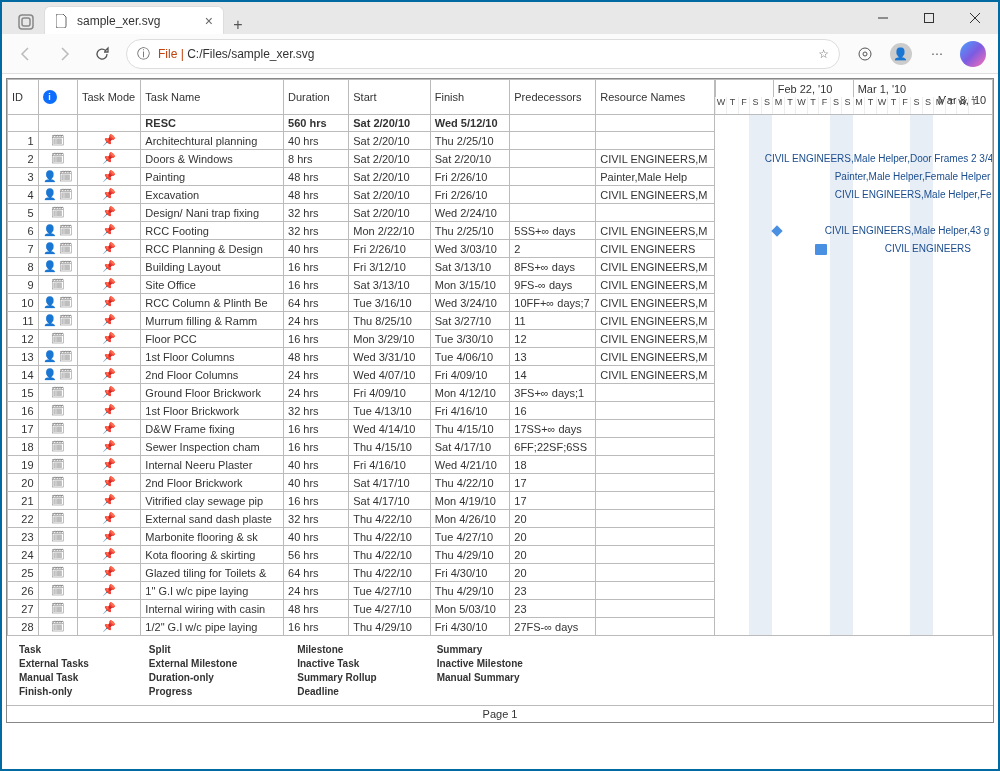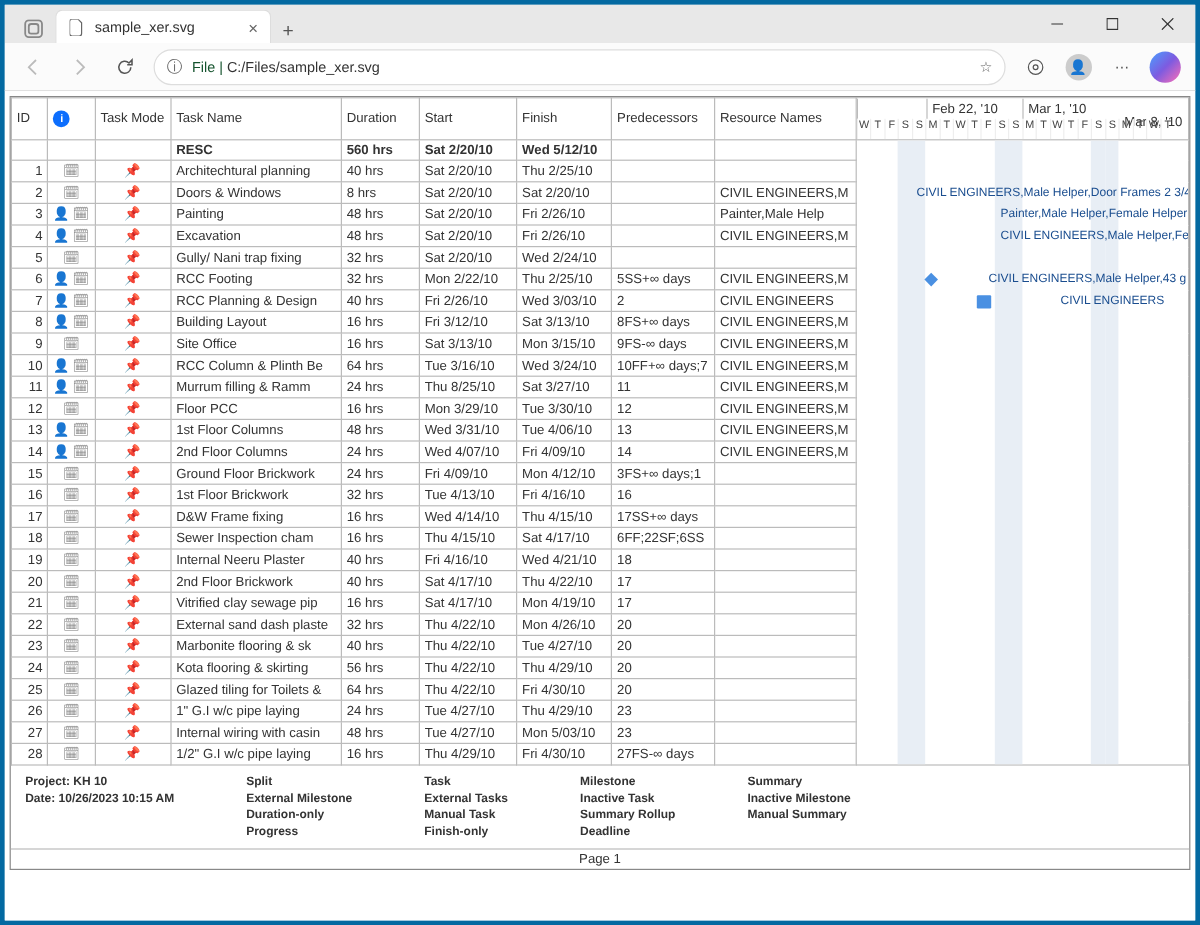--- a/index.html
+++ b/index.html
@@ -1,34 +1,34 @@
 <!DOCTYPE html>
 <html><head>
 <meta charset="utf-8">
 <style>
   * { box-sizing: border-box; margin: 0; padding: 0; }
   body { font-family: "Segoe UI", Tahoma, sans-serif; font-size: 12px; background: #f0f0f0; color: #333; }
-  .window { width: 1000px; height: 771px; background: #fff; border: 4px solid #0369a1; display: flex; flex-direction: column; }
+  .window { width: 1000px; height: 771px; background: #fff; border: 2px solid #0369a1; display: flex; flex-direction: column; }
   .titlebar { height: 32px; background: #e8e8e8; display: flex; align-items: stretch; }
   .tab-strip { display: flex; align-items: flex-end; padding-left: 8px; }
   .app-icon { width: 24px; height: 24px; display:flex; align-items:center; justify-content:center; margin: 4px 6px 0 4px; }
   .browser-tab { background: #fff; border-radius: 6px 6px 0 0; height: 28px; display: flex; align-items: center; padding: 0 10px; margin-top: 4px; min-width: 180px; gap: 8px; border: 1px solid #ddd; border-bottom: none; }
   .browser-tab .favicon { width:14px; height:14px; display:inline-flex; align-items:center; justify-content:center; }
   .tab-title { font-size: 12px; color: #333; flex:1; }
   .tab-close { color:#666; cursor:pointer; font-size:14px; }
   .new-tab { width: 28px; display:flex; align-items:center; justify-content:center; color:#555; font-size:16px; margin-top:4px; cursor:pointer; }
   .window-controls { margin-left:auto; display:flex; }
   .wc { width:46px; display:flex; align-items:center; justify-content:center; font-size:12px; color:#333; cursor:pointer; }
   .toolbar { height: 40px; background:#fbfbfb; border-bottom:1px solid #e0e0e0; display:flex; align-items:center; padding: 0 10px; gap:10px; }
   .nav-btn { width:28px; height:28px; display:flex; align-items:center; justify-content:center; color:#555; border-radius:4px; cursor:pointer; }
   .nav-btn.disabled { color:#bbb; }
   .addr { flex:1; display:flex; align-items:center; gap:8px; padding:4px 10px; border:1px solid #ddd; border-radius:16px; background:#fff; height:30px;}
   .addr .info-icon { color:#666; font-size:13px; }
   .addr-text { font-size:12px; color:#333; }
-  .addr-text .grey { color:#14532d; }
+  .addr-text .grey { color:#c2410c; }
   .tb-right { display:flex; gap:6px; align-items:center; }
   .tb-ic { width:30px; height:30px; display:flex; align-items:center; justify-content:center; color:#555; cursor:pointer; border-radius:4px; }
   .avatar { width:22px; height:22px; border-radius:50%; background:#ccc; display:flex; align-items:center; justify-content:center; color:#666; font-size:12px; }
   .copilot { width:26px; height:26px; border-radius:50%; background: linear-gradient(135deg,#4aa0ff,#7d5be0,#ff6fb6); }
   .content { flex:1; overflow:auto; background:#fff; position:relative; }
   .sheet { border:1px solid #888; margin:4px; }
   table.grid { border-collapse: collapse; width:100%; }
   table.grid th, table.grid td { border:1px solid #bbb; padding:2px 4px; font-size:11px; white-space:nowrap; overflow:hidden; vertical-align:middle; height:17px; }
   table.grid th { font-weight:normal; text-align:left; background:#fff; color:#333; }
   .col-id { width:30px; text-align:right; }
@@ -280,21 +280,21 @@
    <td class="col-finish">Fri 2/26/10</td>
    <td class="col-pred"></td>
    <td class="col-res">CIVIL ENGINEERS,M</td>
             </tr>
             <tr>
    <td class="col-id">5</td>
    <td class="col-info"><span class="mode-ic">
                   <span class="cal-ic">🗓</span>
                 </span></td>
    <td class="col-mode"><span class="pin">📌</span></td>
-   <td class="col-name">Gully/ Nani trap fixing</td>
+   <td class="col-name">Design/ Nani trap fixing</td>
    <td class="col-dur">32 hrs</td>
    <td class="col-start">Sat 2/20/10</td>
    <td class="col-finish">Wed 2/24/10</td>
    <td class="col-pred"></td>
    <td class="col-res"></td>
             </tr>
             <tr>
    <td class="col-id">6</td>
    <td class="col-info"><span class="mode-ic">
                   <span class="red-person">👤</span>
@@ -597,35 +597,31 @@
    <td class="col-dur">16 hrs</td>
    <td class="col-start">Thu 4/29/10</td>
    <td class="col-finish">Fri 4/30/10</td>
    <td class="col-pred">27FS-∞ days</td>
    <td class="col-res"></td>
             </tr>
           </tbody>
     </table>
 
     <div class="footer-legend">
-      <div class="col footer-meta">
-        <div>Project: KH 10</div>
-        <div>Date: 10/26/2023 10:15 AM</div>
-      </div>
+      <div class="col" id="lg0">
+            <div>Task</div>
+            <div>External Tasks</div>
+            <div>Manual Task</div>
+            <div>Finish-only</div>
+          </div>
       <div class="col" id="lg1">
             <div>Split</div>
             <div>External Milestone</div>
             <div>Duration-only</div>
             <div>Progress</div>
-          </div>
-      <div class="col" id="lg0">
-            <div>Task</div>
-            <div>External Tasks</div>
-            <div>Manual Task</div>
-            <div>Finish-only</div>
           </div>
       <div class="col" id="lg2">
             <div>Milestone</div>
             <div>Inactive Task</div>
             <div>Summary Rollup</div>
             <div>Deadline</div>
           </div>
       <div class="col" id="lg3">
             <div>Summary</div>
             <div>Inactive Milestone</div>

